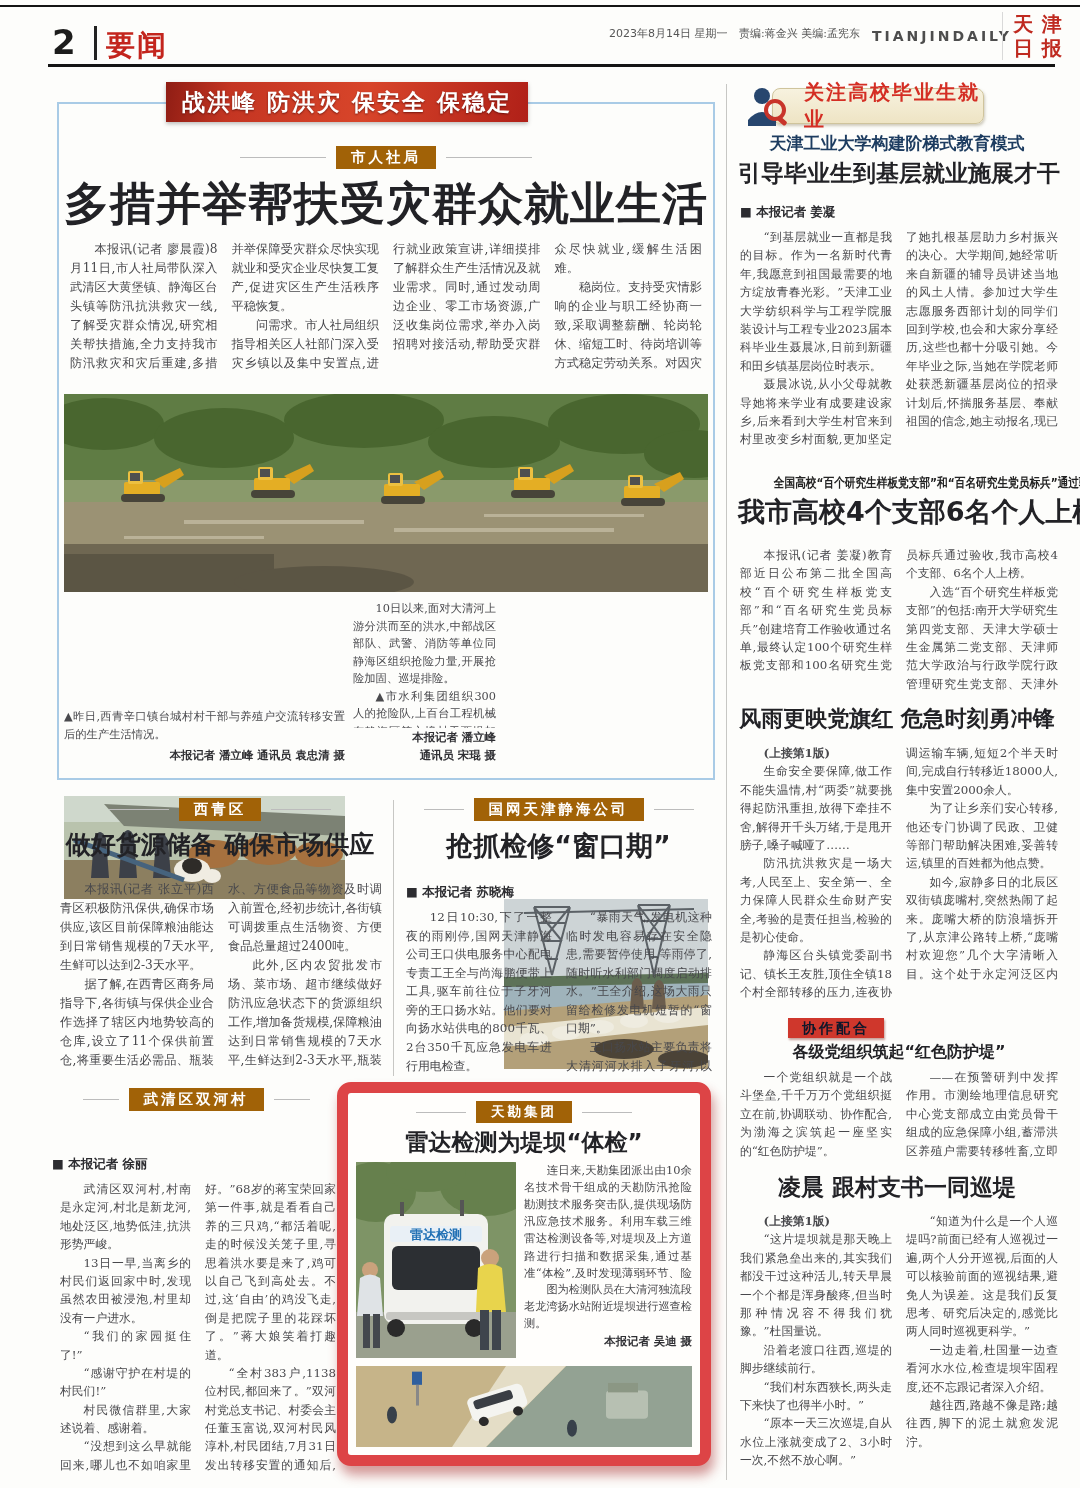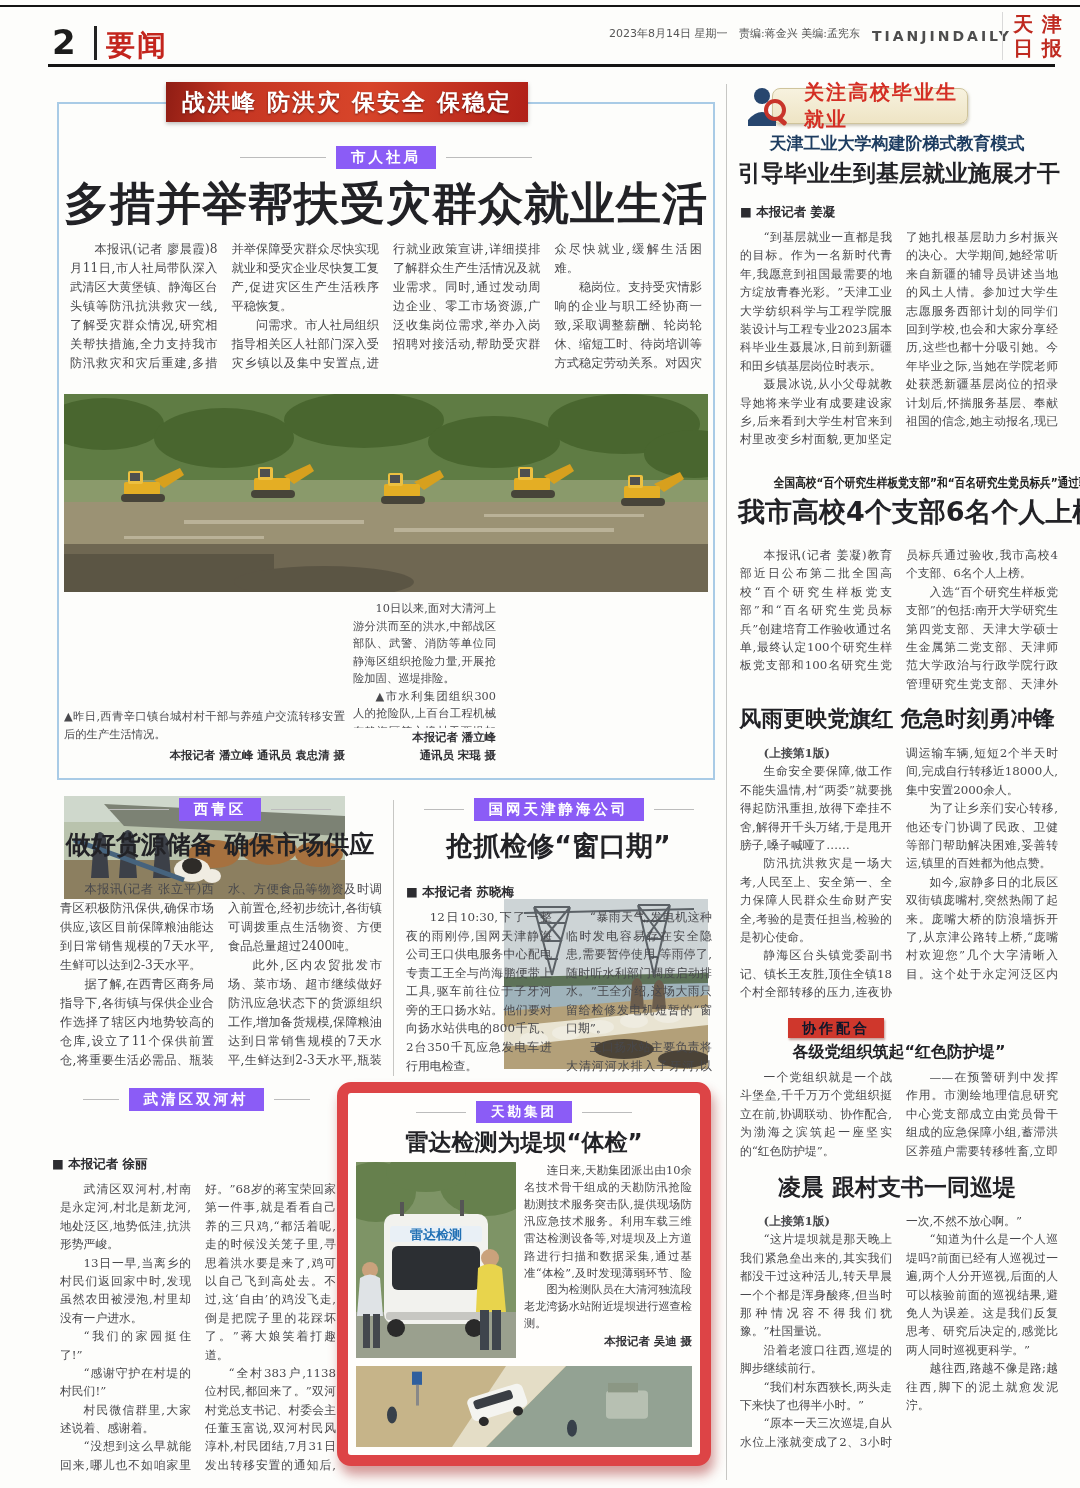--- a/index.html
+++ b/index.html
@@ -15,21 +15,21 @@
   .section-title { font-family:"DejaVu Sans",sans-serif; font-weight:bold; font-size:29px; color:#c3251d; letter-spacing:2px; }
   .hdr-meta { font-size:11px; color:#555; font-family:"DejaVu Sans",sans-serif; }
   .masthead-en { font-family:"DejaVu Sans",sans-serif; font-weight:bold; font-size:14px; letter-spacing:3px; color:#4d4d4d; }
   .masthead-cn { display:grid; grid-template-columns:1fr 1fr; width:64px; height:48px;
                  color:#bf2a20; font-weight:bold; font-size:20px; line-height:24px; text-align:center;
                  font-family:"DejaVu Serif",serif; border-left:1px solid #d9d9d9; padding-left:6px;}
 
   
   .label-row { display:flex; align-items:center; justify-content:center; gap:10px; }
   .label-line { flex:0 0 auto; width:86px; height:1px; background:#bcbcbc; }
-  .blue-label { background:#8b5cf6; color:#fff; font-family:"DejaVu Sans",sans-serif;
+  .blue-label { background:#a16207; color:#fff; font-family:"DejaVu Sans",sans-serif;
                 font-weight:bold; font-size:14.5px; padding:2px 15px; letter-spacing:3px; white-space:nowrap; }
   .headline { font-family:"DejaVu Sans",sans-serif; font-weight:bold; color:#222226; text-align:center; white-space:nowrap; }
   .byline { font-family:"DejaVu Sans",sans-serif; font-weight:bold; font-size:12.5px; color:#2c2c30; }
   .body-text { column-gap:14px; font-size:12.2px; line-height:1.56; text-align:justify;
                color:#48484c; overflow:hidden; }
   .c2 { column-count:2; } .c4 { column-count:4; }
   .para { text-indent:2em; margin:0; }
   .bold-para { font-weight:bold; text-indent:2em; }
   .caption { font-size:11.3px; line-height:1.55; color:#4a4a4e; text-align:justify; }
   .credit { font-family:"DejaVu Sans",sans-serif; font-weight:bold; font-size:11.4px; color:#303034; text-align:right; }
@@ -321,21 +321,21 @@
           <rect x="60" y="20" width="3" height="22" fill="#888"></rect>
           <g fill="#37404a">
               <ellipse cx="36" cy="52" rx="5" ry="9"></ellipse>
               <ellipse cx="216" cy="66" rx="5" ry="9"></ellipse>
             </g>
         </svg>
       </div>
     </div>
   </div>
 
-  <div class="abs grad-banner" style="left:772px;top:88px;width:196px;height:36px;padding-left:31px;">
+  <div class="abs grad-banner" style="left:772px;top:88px;width:212px;height:36px;padding-left:31px;">
     <span>关注高校毕业生就业</span>
   </div>
   <svg class="abs" style="left:742px;top:82px;width:48px;height:48px;z-index:2;" viewBox="0 0 48 48">
     <circle cx="20" cy="14" r="8" fill="#27466e"></circle>
     <path d="M6 38 q14 -16 28 0 l0 6 l-28 0 Z" fill="#27466e"></path>
     <circle cx="33" cy="28" r="9" fill="none" stroke="#c8342a" stroke-width="4"></circle>
     <rect x="38" y="34" width="10" height="5" rx="2" transform="rotate(40 38 34)" fill="#c8342a"></rect>
   </svg>
 
   <div class="abs kicker" style="left:738px;top:132px;width:318px;font-size:17px;">天津工业大学构建阶梯式教育模式</div>
@@ -375,16 +375,17 @@
     </div>
 
   <div class="abs headline" style="left:738px;top:1172px;width:318px;font-size:23px;">凌晨 跟村支书一同巡堤</div>
   <div class="abs body-text c2" style="left:740px;top:1212px;width:318px;height:268px;font-size:11.8px;">
       <p class="para bold-para">(上接第1版)</p>
       <p class="para">“这片堤坝就是那天晚上我们紧急垒出来的,其实我们都没干过这种活儿,转天早晨一个个都是浑身酸疼,但当时那种情况容不得我们犹豫。”杜国量说。</p>
       <p class="para">沿着老渡口往西,巡堤的脚步继续前行。</p>
       <p class="para">“我们村东西狭长,两头走下来快了也得半小时。”</p>
       <p class="para">“原本一天三次巡堤,自从水位上涨就变成了2、3小时一次,不然不放心啊。”</p>
       <p class="para">“知道为什么是一个人巡堤吗?前面已经有人巡视过一遍,两个人分开巡视,后面的人可以核验前面的巡视结果,避免人为误差。这是我们反复思考、研究后决定的,感觉比两人同时巡视更科学。”</p>
+      <p class="para">一边走着,杜国量一边查看河水水位,检查堤坝牢固程度,还不忘跟记者深入介绍。</p>
       <p class="para">越往西,路越不像是路;越往西,脚下的泥土就愈发泥泞。</p>
     </div>
 
 </div>
 
 </body></html>

